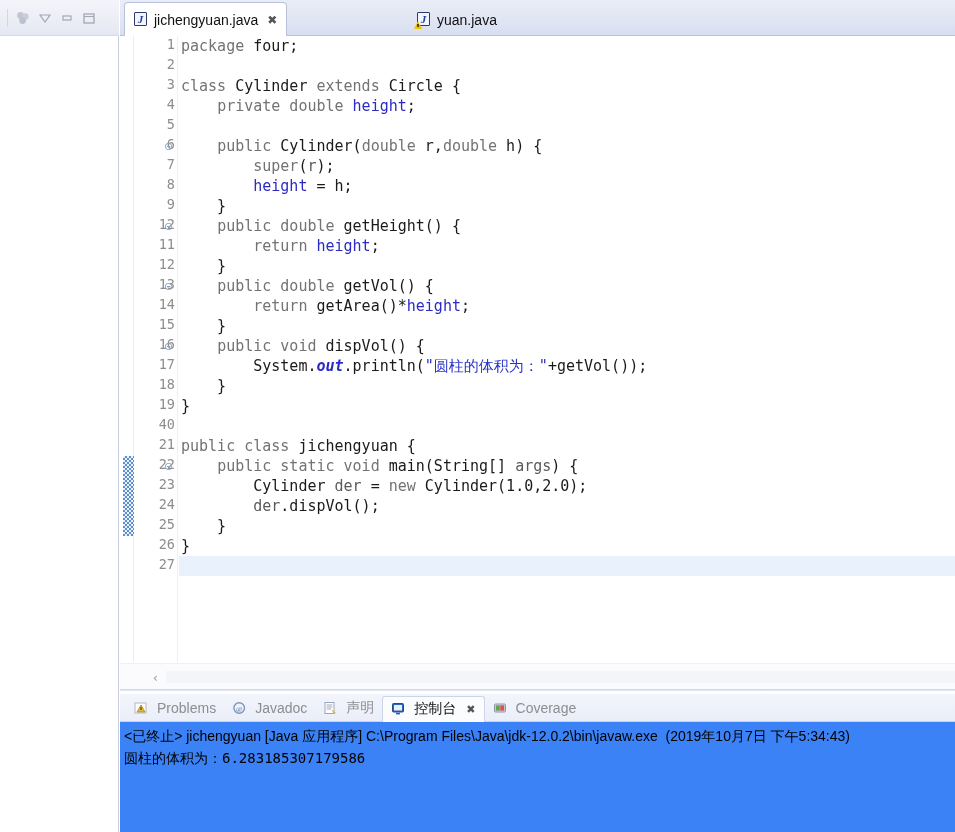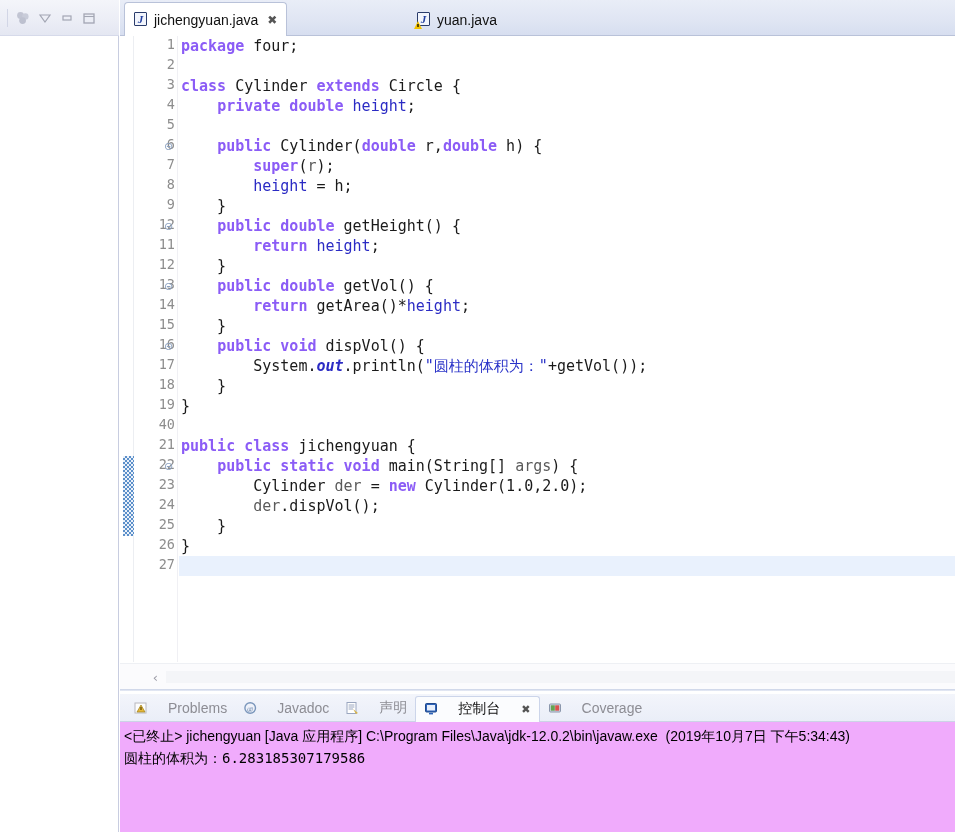--- a/index.html
+++ b/index.html
@@ -112,21 +112,21 @@
     display:flex; align-items:center; justify-content:center;
   }
   .gutter-sep { position:absolute; left:57px; top:0; bottom:0; width:1px; background:#f0f0f4; }
   .codelines {
     position:absolute; left:59px; top:0; right:0; bottom:0;
     font: 15px "DejaVu Sans Mono","Liberation Mono",monospace;
     white-space: pre;
   }
   .cl { height:20px; line-height:20px; padding-left:2px; color:#1a1a1a; }
   .cl.cur { background:#e9f1fd; }
-  .kw  { color:#8b5cf6; font-weight:bold; }
+  .kw  { color:#737373; font-weight:normal; }
   .fld { color:#2b2bc4; }
   .fldi{ color:#2b2bc4; font-weight:bold; font-style:italic; }
   .str { color:#2a33c8; }
   .par { color:#5a5a5a; }
 
   .hscroll {
     position:absolute; left:0; bottom:0; right:0; height:27px;
     background:#fbfbfd; border-top:1px solid #eef0f4;
     display:flex; align-items:center;
   }
@@ -147,34 +147,34 @@
     position:absolute; left:120px; top:694px; right:0; bottom:0;
     background:#ffffff;
   }
   .console-tabbar {
     position:absolute; left:0; top:0; right:0; height:28px;
     background: linear-gradient(to bottom,#f3f5fb 0%, #eaeef8 100%);
     border-bottom:1px solid #ccd3e6;
     display:flex; align-items:center; padding-left:6px; gap:0px;
   }
   .ctab {
-    display:flex; align-items:center; gap:19px;
+    display:flex; align-items:center; gap:8px;
     height:24px; padding:0 8px; font-size:14px; color:#8d8d94;
     white-space:nowrap;
   }
   .ctab.active {
     color:#111; background:#fbfcfe;
     border:1px solid #ccd5ea; border-bottom:none; border-radius:3px 3px 0 0;
     height:26px; margin-top:2px;justify-content:space-between;
   }
   .ctab .cclose { font-size:11px; color:#555; margin-left:2px; font-family:"DejaVu Sans",sans-serif; }
   .cicon { width:15px; height:14px; position:relative; flex:0 0 auto; }
 
   .console-body {
-    position:absolute; left:0; top:28px; right:0; bottom:0; background:#f0abfc;
+    position:absolute; left:0; top:28px; right:0; bottom:0; background:#3b82f6;
     padding: 3px 0 0 2px;
   }
   .console-line {
     font: 14px "Liberation Sans", sans-serif;
     color:#000; line-height:22px; white-space:pre; padding-left:2px;
   }
   .console-out {
     font: 14px "DejaVu Sans Mono","Liberation Mono",monospace;
     color:#000; line-height:22px; white-space:pre; padding-left:2px;
   }

